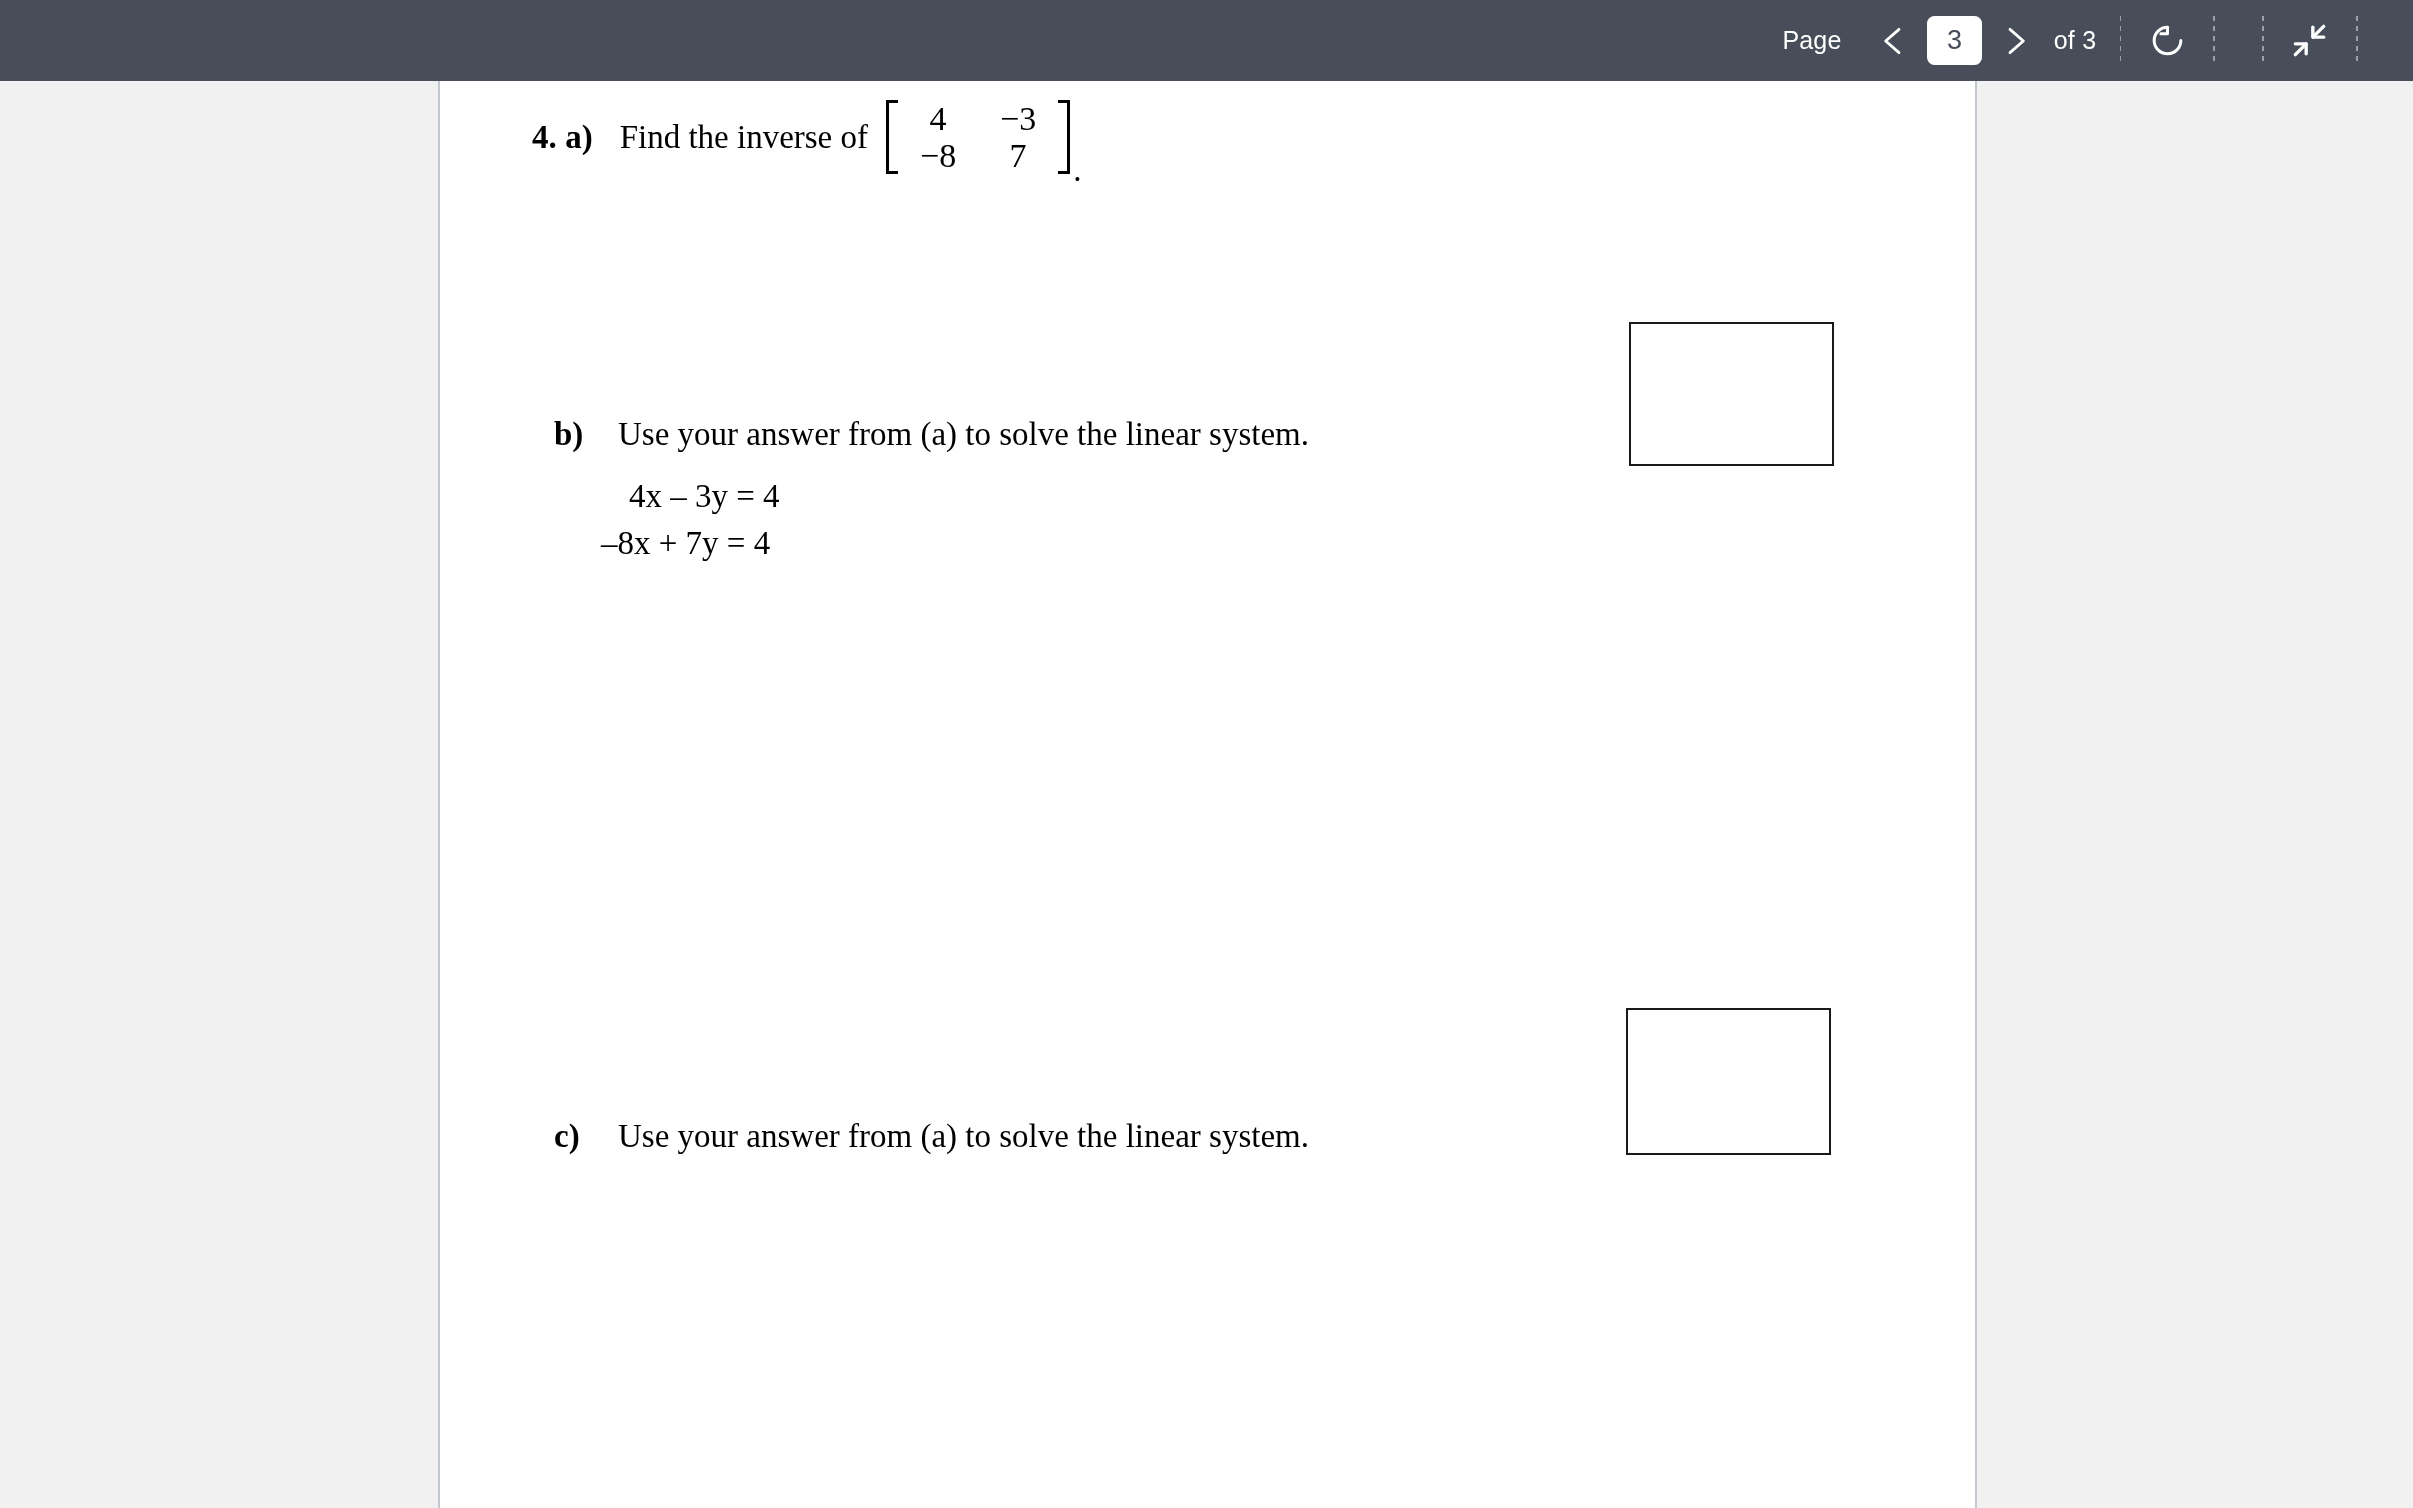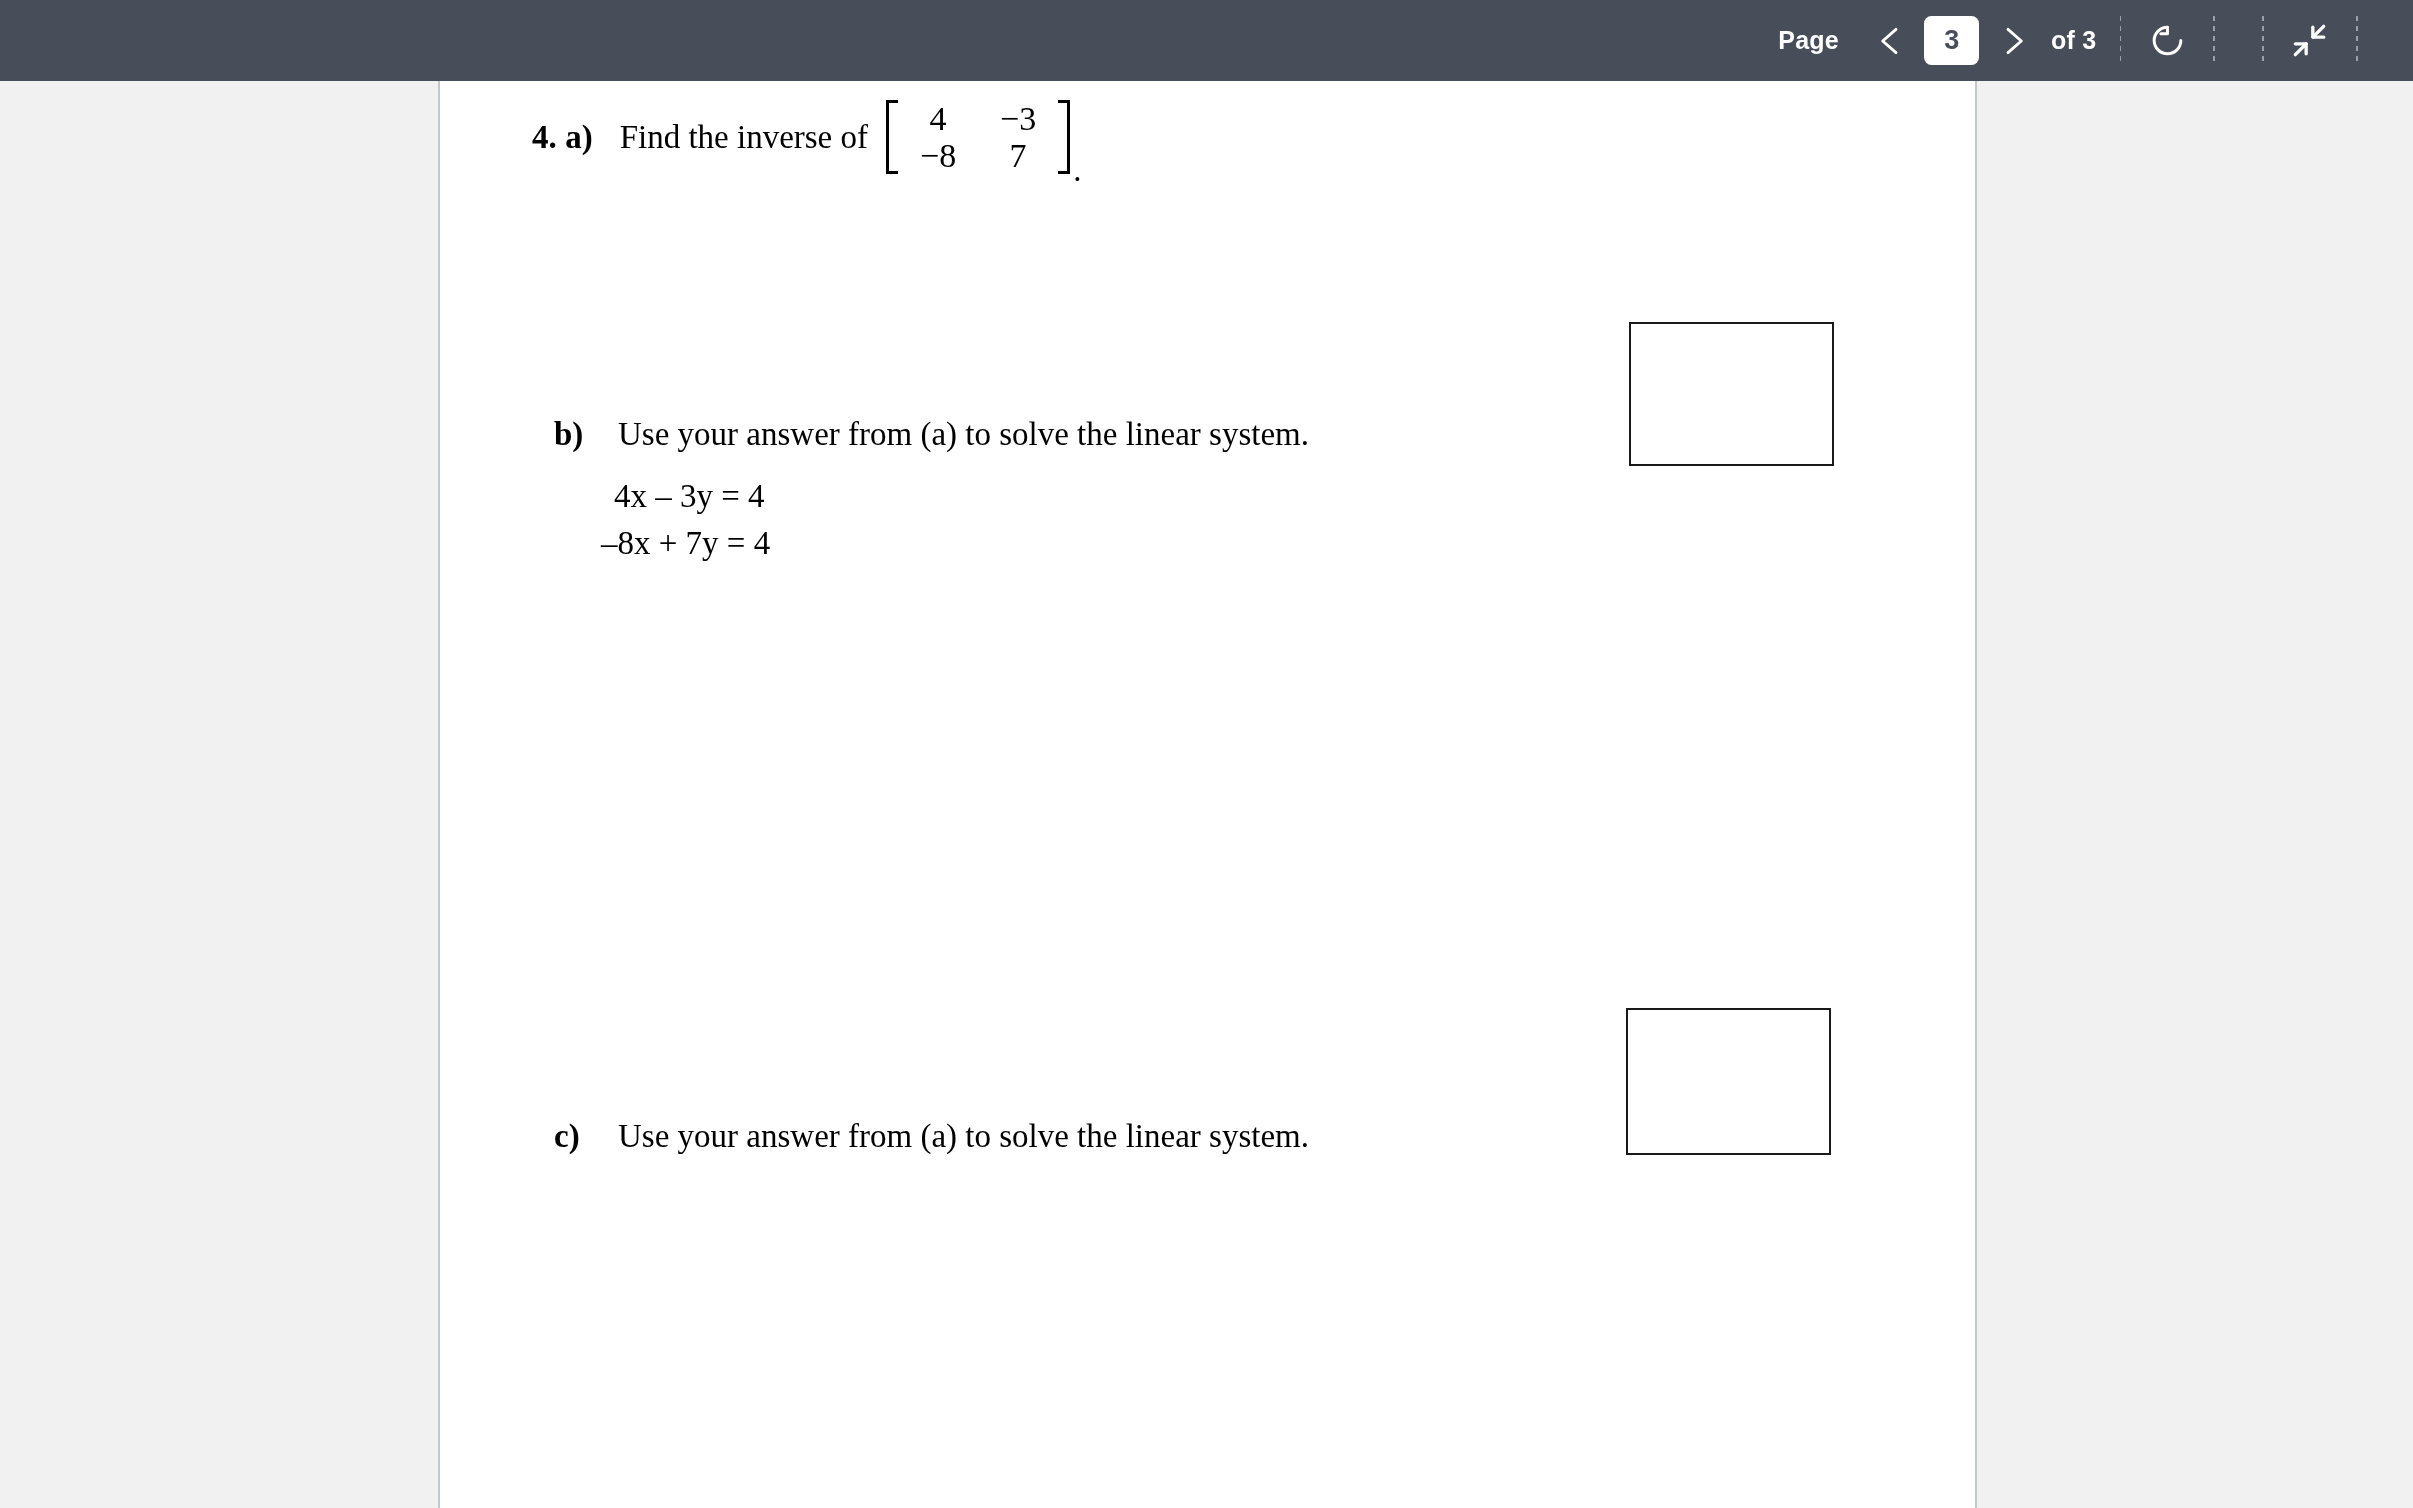--- a/index.html
+++ b/index.html
@@ -31,21 +31,20 @@
     align-items: center;
     justify-content: flex-end;
     box-sizing: border-box;
     padding-right: 32px;
   }
 
   .tb-group {
     display: flex;
     align-items: center;
     height: 81px;
-    font-weight: bold;
   }
 
   .tb-label {
     color: #ffffff;
     font-size: 25px;
     font-family: "Liberation Sans", sans-serif;
     letter-spacing: 0.2px;
     white-space: nowrap;
     line-height: 1;
   }
@@ -259,21 +258,21 @@
     margin-left: 47px;
   }
 
   .eq-line {
     font-family: "Liberation Serif", "DejaVu Serif", serif;
     font-size: 33px;
     color: #000;
     line-height: 47px;
     white-space: pre;
   }
-  .eq-line.indent { margin-left: 13px; }
+  .eq-line.indent { margin-left: 28px; }
 
   
   .ans-box {
     position: absolute;
     background: #ffffff;
     border: 2.5px solid #1a1a1a;
     box-sizing: border-box;
   }
 
   #ans-box-a { left: 1189px; top: 241px;  width: 205px; height: 144px; }

